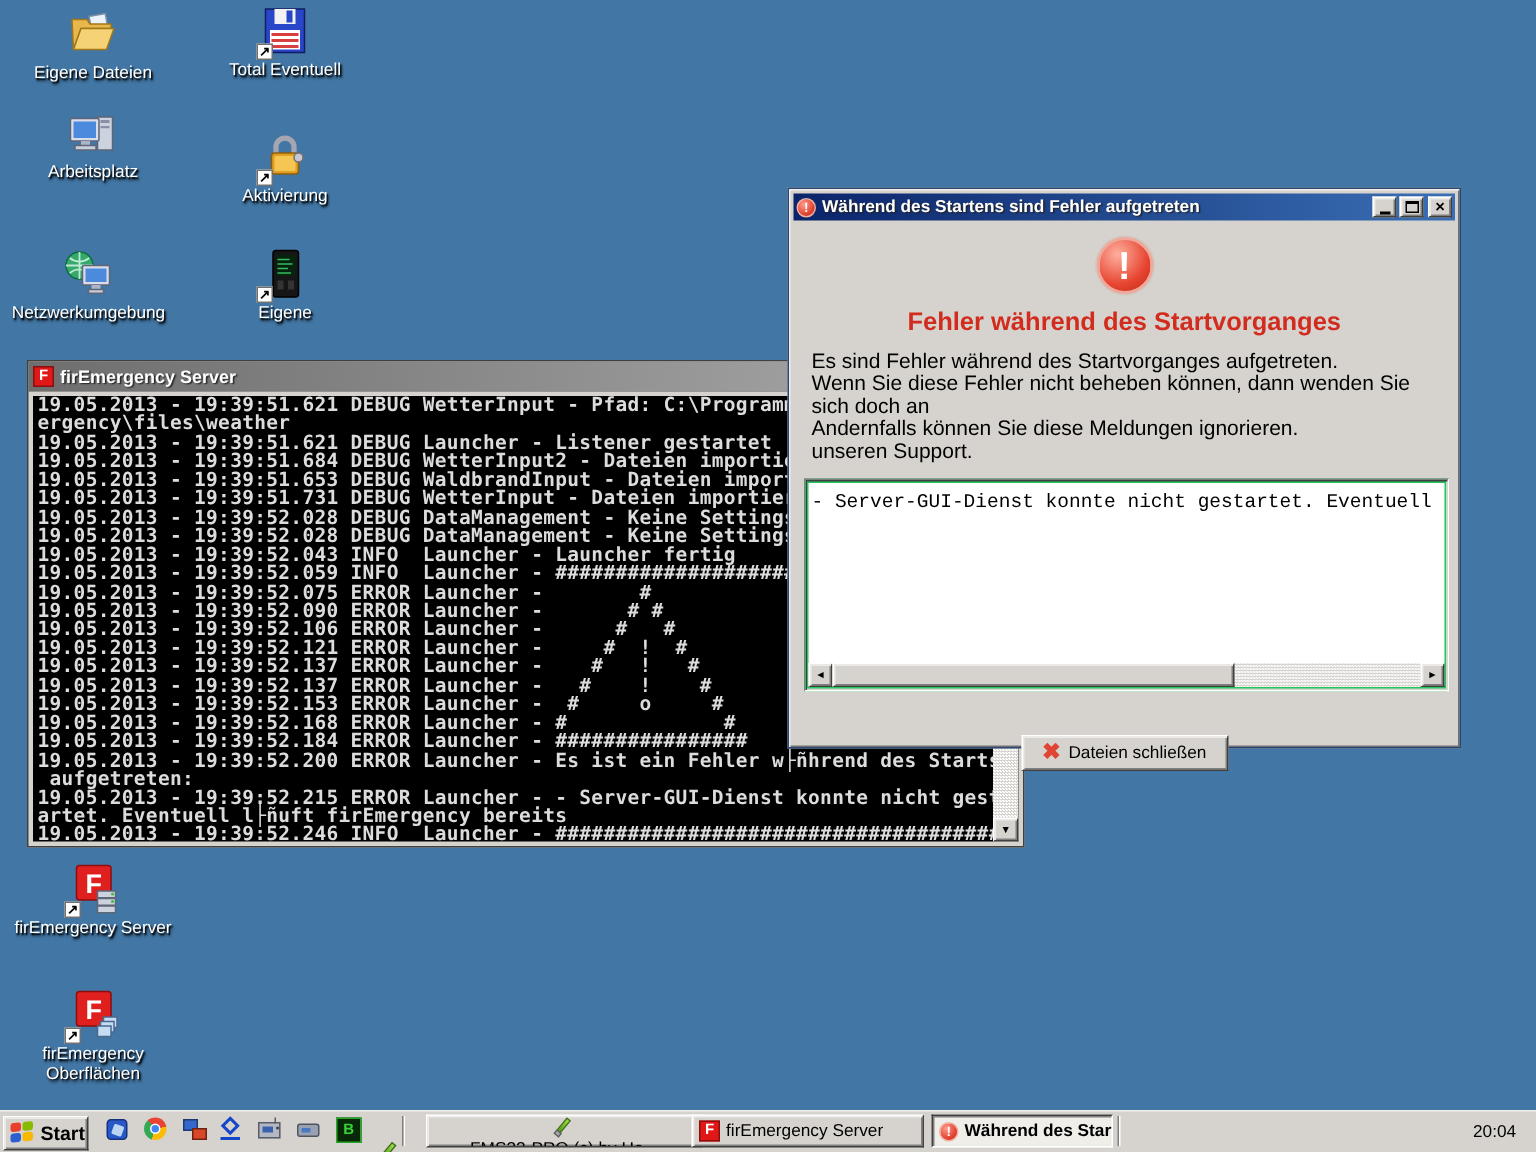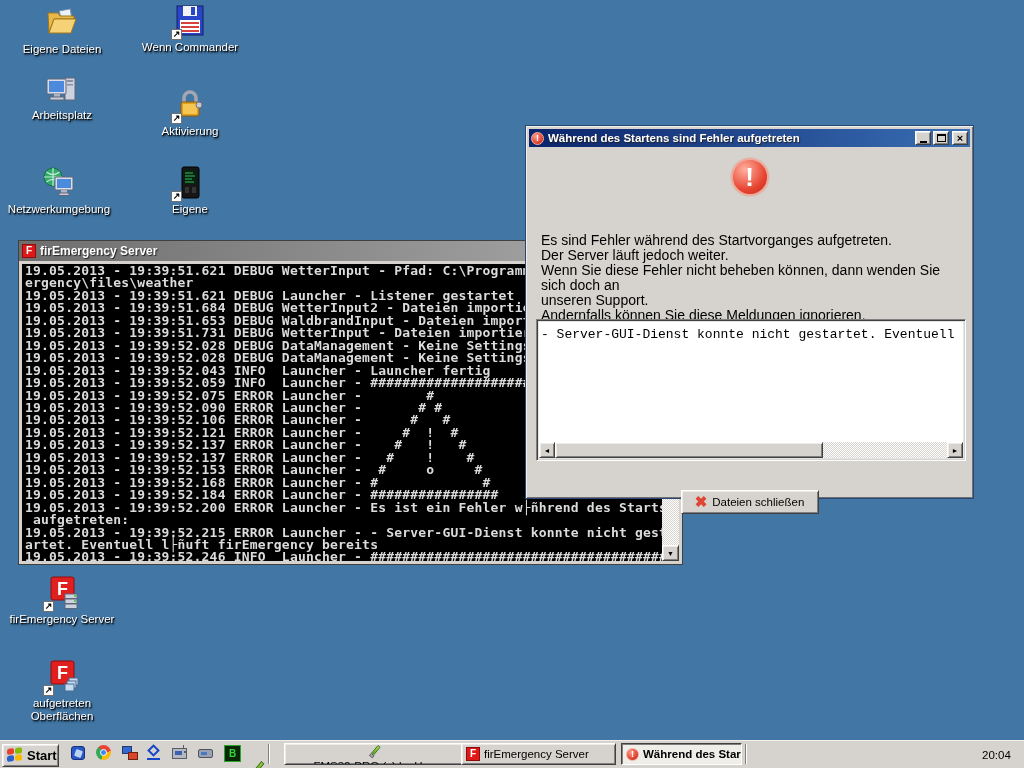--- a/index.html
+++ b/index.html
@@ -4,21 +4,21 @@
 <style>
   * { margin:0; padding:0; box-sizing:border-box; }
   html,body { width:1024px; height:768px; overflow:hidden; }
   body { position:relative; background:#4276A4; font-family:"Liberation Sans", sans-serif; }
 
   
   .bevel-out { background:#D6D3CE; border:1px solid; border-color:#FFFFFF #404040 #404040 #FFFFFF;
                box-shadow: inset 1px 1px 0 #ECEBE8, inset -1px -1px 0 #808080; }
   .bevel-in  { background:#D6D3CE; border:1px solid; border-color:#404040 #FFFFFF #FFFFFF #404040;
                box-shadow: inset 1px 1px 0 #808080, inset -1px -1px 0 #ECEBE8; }
-  .sunken    { background:#e5e5e5; border:1px solid; border-color:#808080 #FFFFFF #FFFFFF #808080;
+  .sunken    { background:#22c55e; border:1px solid; border-color:#808080 #FFFFFF #FFFFFF #808080;
                box-shadow: inset 1px 1px 0 #404040, inset -1px -1px 0 #D6D3CE; }
   .dither    { background-image: conic-gradient(#FFF 0 25%, #D6D3CE 0 50%, #FFF 0 75%, #D6D3CE 0);
                background-size:2px 2px; }
 
   
   .dicon { position:absolute; width:110px; text-align:center; cursor:default; }
   .dicon .img { position:relative; width:34px; height:34px; margin:0 auto; }
   .dicon .lbl { margin-top:3px; font-size:11.5px; color:#FFF; text-shadow:1px 1px 1px #000, 1px 2px 2px rgba(0,0,0,.7); line-height:13px; }
   .shortcut-arrow { position:absolute; left:-2px; bottom:-2px; width:11px; height:11px; background:#FFF;
                     border:1px solid #707070; font-size:9px; line-height:9px; color:#000; font-weight:bold; }
@@ -123,21 +123,21 @@
       <rect x="4" y="2" width="26" height="29" fill="#2946C8" stroke="#101E66"></rect>
       <rect x="10" y="2" width="14" height="10" fill="#F2F2F2"></rect>
       <rect x="18" y="3" width="4" height="8" fill="#2946C8"></rect>
       <rect x="7" y="16" width="20" height="13" fill="#FFFFFF"></rect>
       <rect x="8" y="18" width="18" height="2" fill="#D84040"></rect>
       <rect x="8" y="22" width="18" height="2" fill="#D84040"></rect>
       <rect x="8" y="26" width="18" height="2" fill="#D84040"></rect>
     </svg>
     <div class="shortcut-arrow">↗</div>
   </div>
-  <div class="lbl">Wenn Commander</div>
+  <div class="lbl">Total Eventuell</div>
 </div>
 
 <div class="dicon" style="left:7px; top:72px;">
   <div class="img">
     <svg width="34" height="34" viewBox="0 0 34 34">
       <rect x="20" y="6" width="10" height="22" fill="#CDD2DF" stroke="#5E6678"></rect>
       <rect x="22" y="8" width="6" height="2" fill="#8890A6"></rect>
       <rect x="22" y="12" width="6" height="1.5" fill="#8890A6"></rect>
       <rect x="2" y="7" width="19" height="15" rx="1" fill="#D8DDE8" stroke="#5E6678"></rect>
       <rect x="4" y="9" width="15" height="11" fill="#4C8ADE"></rect>
@@ -213,21 +213,21 @@
       <rect x="6" y="1" width="23" height="23" rx="2" fill="#E01F1F" stroke="#8E0E0E"></rect>
       <text x="17.5" y="19" font-size="18" font-weight="bold" fill="#FFF" text-anchor="middle" font-family="Liberation Sans, sans-serif">F</text>
       <g stroke="#4A6890" fill="#C6DCF2">
         <rect x="24" y="18" width="9" height="7"></rect>
           <rect x="22" y="21" width="9" height="7"></rect>
           <rect x="20" y="24" width="9" height="7"></rect>
       </g>
     </svg>
     <div class="shortcut-arrow">↗</div>
   </div>
-  <div class="lbl">aufgetreten Oberflächen</div>
+  <div class="lbl">firEmergency Oberflächen</div>
 </div>
 
 <div id="console-window" class="window">
   <div id="console-title" class="titlebar">
     <span class="f-mini">F</span>
     <span class="ttxt">firEmergency Server</span>
   </div>
   <div id="console-body">
     <div id="console-log"><div>19.05.2013 - 19:39:51.621 DEBUG WetterInput - Pfad: C:\Programme\Feuerwehr\firEm</div><div>ergency\files\weather</div><div>19.05.2013 - 19:39:51.621 DEBUG Launcher - Listener gestartet</div><div>19.05.2013 - 19:39:51.684 DEBUG WetterInput2 - Dateien importiert</div><div>19.05.2013 - 19:39:51.653 DEBUG WaldbrandInput - Dateien importiert</div><div>19.05.2013 - 19:39:51.731 DEBUG WetterInput - Dateien importiert</div><div>19.05.2013 - 19:39:52.028 DEBUG DataManagement - Keine Settings gefunden</div><div>19.05.2013 - 19:39:52.028 DEBUG DataManagement - Keine Settings gefunden</div><div>19.05.2013 - 19:39:52.043 INFO  Launcher - Launcher fertig</div><div>19.05.2013 - 19:39:52.059 INFO  Launcher - #####################################</div><div>19.05.2013 - 19:39:52.075 ERROR Launcher -        #</div><div>19.05.2013 - 19:39:52.090 ERROR Launcher -       # #</div><div>19.05.2013 - 19:39:52.106 ERROR Launcher -      #   #</div><div>19.05.2013 - 19:39:52.121 ERROR Launcher -     #  !  #</div><div>19.05.2013 - 19:39:52.137 ERROR Launcher -    #   !   #</div><div>19.05.2013 - 19:39:52.137 ERROR Launcher -   #    !    #</div><div>19.05.2013 - 19:39:52.153 ERROR Launcher -  #     o     #</div><div>19.05.2013 - 19:39:52.168 ERROR Launcher - #             #</div><div>19.05.2013 - 19:39:52.184 ERROR Launcher - ################</div><div>19.05.2013 - 19:39:52.200 ERROR Launcher - Es ist ein Fehler w├ñhrend des Starts</div><div> aufgetreten:</div><div>19.05.2013 - 19:39:52.215 ERROR Launcher - - Server-GUI-Dienst konnte nicht gest</div><div>artet. Eventuell l├ñuft firEmergency bereits</div><div>19.05.2013 - 19:39:52.246 INFO  Launcher - #####################################</div></div>
     <div class="vscroll dither">
@@ -248,26 +248,26 @@
       </span>
     <span class="tbtn bevel-out">
         <span class="glyph-max"></span>
       </span>
     <span class="tbtn bevel-out" style="margin-left:3px">
         <span class="glyph-x">×</span>
       </span>
   </div>
   <div id="dialog-content">
     <div id="warn-big">!</div>
+    <div id="dialog-heading">Fehler während des Startvorganges</div>
     <div id="dialog-body-text">
         <div>Es sind Fehler während des Startvorganges aufgetreten.</div>
-        <div>Der Server läuft jedoch weiter.</div>
         <div>Wenn Sie diese Fehler nicht beheben können, dann wenden Sie sich doch an</div>
+        <div>Andernfalls können Sie diese Meldungen ignorieren.</div>
         <div>unseren Support.</div>
-        <div>Andernfalls können Sie diese Meldungen ignorieren.</div>
       </div>
     <div id="log-box" class="sunken">
       <div id="log-text">- Server-GUI-Dienst konnte nicht gestartet. Eventuell</div>
       <div class="hscroll dither">
         <div class="sbtn left bevel-out">◄</div>
         <div class="hthumb bevel-out"></div>
         <div class="sbtn right bevel-out">►</div>
       </div>
     </div>
     <div id="close-btn" class="bevel-out">

